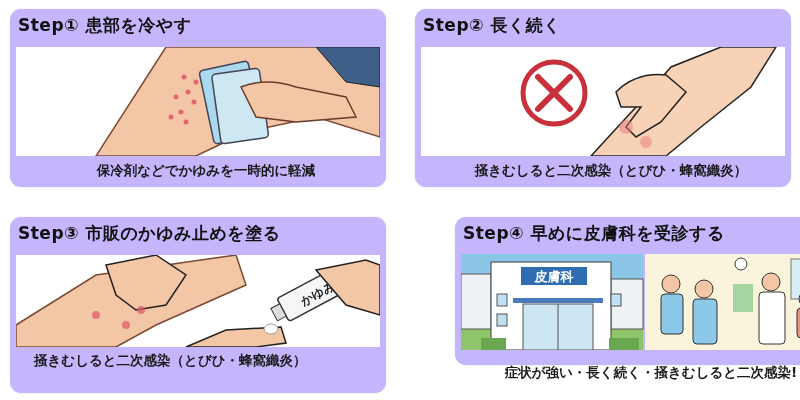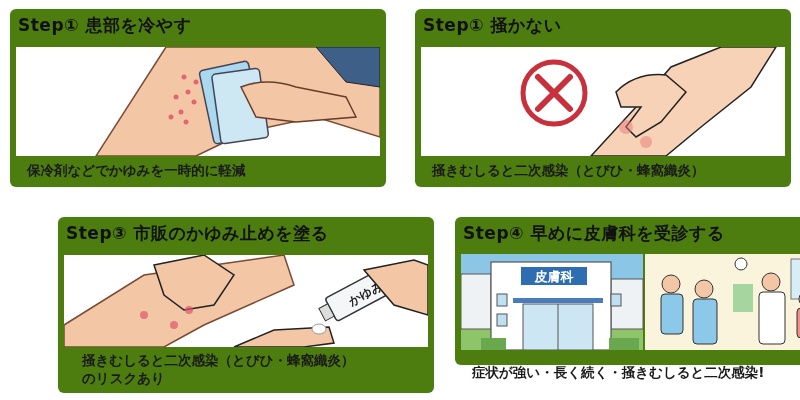--- a/index.html
+++ b/index.html
@@ -1,24 +1,24 @@
 <!DOCTYPE html>
 <html><head>
 <meta charset="utf-8">
 <style>
   html,body{margin:0;padding:0;}
   body{width:800px;height:400px;background:#ffffff;position:relative;overflow:hidden;font-family:"DejaVu Sans",sans-serif;}
-  .panel{position:absolute;background:#4d7c0f;border-radius:6px;box-shadow:0 0 2px rgba(150,180,200,.35);}
+  .panel{position:absolute;background:#c4b5fd;border-radius:11px;box-shadow:0 0 2px rgba(150,180,200,.35);}
   .p1{left:10px;top:9px;width:376px;height:178px;}
   .p2{left:415px;top:9px;width:376px;height:178px;}
-  .p3{left:10px;top:217px;width:376px;height:176px;margin-left:48px;}
+  .p3{left:10px;top:217px;width:376px;height:176px;}
   .p4{left:415px;top:217px;width:376px;height:148px;margin-left:40px;}
   .title{position:absolute;left:8px;top:5px;font-size:17px;font-weight:bold;color:#111;white-space:nowrap;letter-spacing:0.5px;}
   .illus{position:absolute;left:6px;top:38px;width:364px;height:109px;background:#ffffff;overflow:hidden;}
-  .caption{position:absolute;left:17px;width:100%;text-align:left;font-size:13.5px;font-weight:bold;color:#1a1a1a;}
+  .caption{position:absolute;left:8px;width:100%;text-align:center;font-size:13.5px;font-weight:bold;color:#1a1a1a;}
   .p1 .caption,.p2 .caption{top:153px;}
   .p3 .caption{top:134px;left:24px;text-align:left;line-height:18px;width:340px;}
   .p4 .caption{top:147px;}
   .p3 .illus{top:38px;height:92px;}
   .p4 .illus{top:37px;height:96px;background:transparent;text-align:center;}
   svg{display:block;}
 </style>
 </head>
 <body>
 
@@ -40,21 +40,21 @@
       </g>
       <rect x="190" y="18" width="50" height="75" rx="4" transform="rotate(-12 215 55)" fill="#a9d8ef" stroke="#445" stroke-width="1.5"></rect>
       <rect x="200" y="24" width="48" height="70" rx="4" transform="rotate(-8 224 58)" fill="#cde7f3" stroke="#445" stroke-width="1.5"></rect>
       <path d="M225 40 Q250 30 280 40 L330 50 L340 70 L280 75 L240 70 Z" fill="#f3c6a5" stroke="#6a3e2c" stroke-width="1.5"></path>
     </svg>
   </div>
   <div class="caption">保冷剤などでかゆみを一時的に軽減</div>
 </div>
 
 <div class="panel p2">
-  <div class="title">Step① 掻かない</div>
+  <div class="title">Step② 長く続く</div>
   <div class="illus">
     <svg width="364" height="109" viewBox="0 0 364 109">
       <g>
         <circle cx="133" cy="46" r="31" fill="#fff" stroke="#c8303c" stroke-width="5"></circle>
         <path d="M117 30 L149 62 M149 30 L117 62" stroke="#c8303c" stroke-width="6" stroke-linecap="round"></path>
       </g>
       <path d="M170 109 L215 60 L250 20 L300 0 L355 0 L330 40 L280 80 L245 109 Z" fill="#f7d2b6" stroke="#222" stroke-width="1.5"></path>
       <path d="M195 45 Q215 25 245 28 L265 45 L240 75 L215 90 L205 80 L220 60 L200 60 Z" fill="#f7d2b6" stroke="#222" stroke-width="1.5"></path>
       <circle cx="205" cy="80" r="7" fill="#e87a7a" opacity="0.5"></circle>
       <circle cx="225" cy="95" r="6" fill="#e87a7a" opacity="0.5"></circle>
@@ -77,21 +77,20 @@
         <rect x="265" y="30" width="70" height="26" rx="3" fill="#f4f6f8" stroke="#333" stroke-width="1.5"></rect>
         <rect x="255" y="36" width="10" height="14" fill="#ddd" stroke="#333" stroke-width="1"></rect>
         <text x="285" y="49" font-size="12" font-weight="bold" fill="#222" font-family="DejaVu Sans, sans-serif">かゆみ</text>
       </g>
       <ellipse cx="255" cy="74" rx="7" ry="5" fill="#fff" stroke="#999"></ellipse>
       <path d="M300 15 L350 5 L364 10 L364 60 L330 50 Z" fill="#f3c6a5" stroke="#222" stroke-width="1.5"></path>
     </svg>
   </div>
   <div class="caption">
     <div>掻きむしると二次感染（とびひ・蜂窩織炎）</div>
-    <div>のリスクあり</div>
   </div>
 </div>
 
 <div class="panel p4">
   <div class="title">Step④ 早めに皮膚科を受診する</div>
   <div class="illus">
     <svg width="364" height="96" viewBox="0 0 364 96">
 
       <rect x="0" y="0" width="182" height="96" fill="#8cc6e6"></rect>
       <rect x="0" y="60" width="182" height="36" fill="#8ec46a"></rect>

